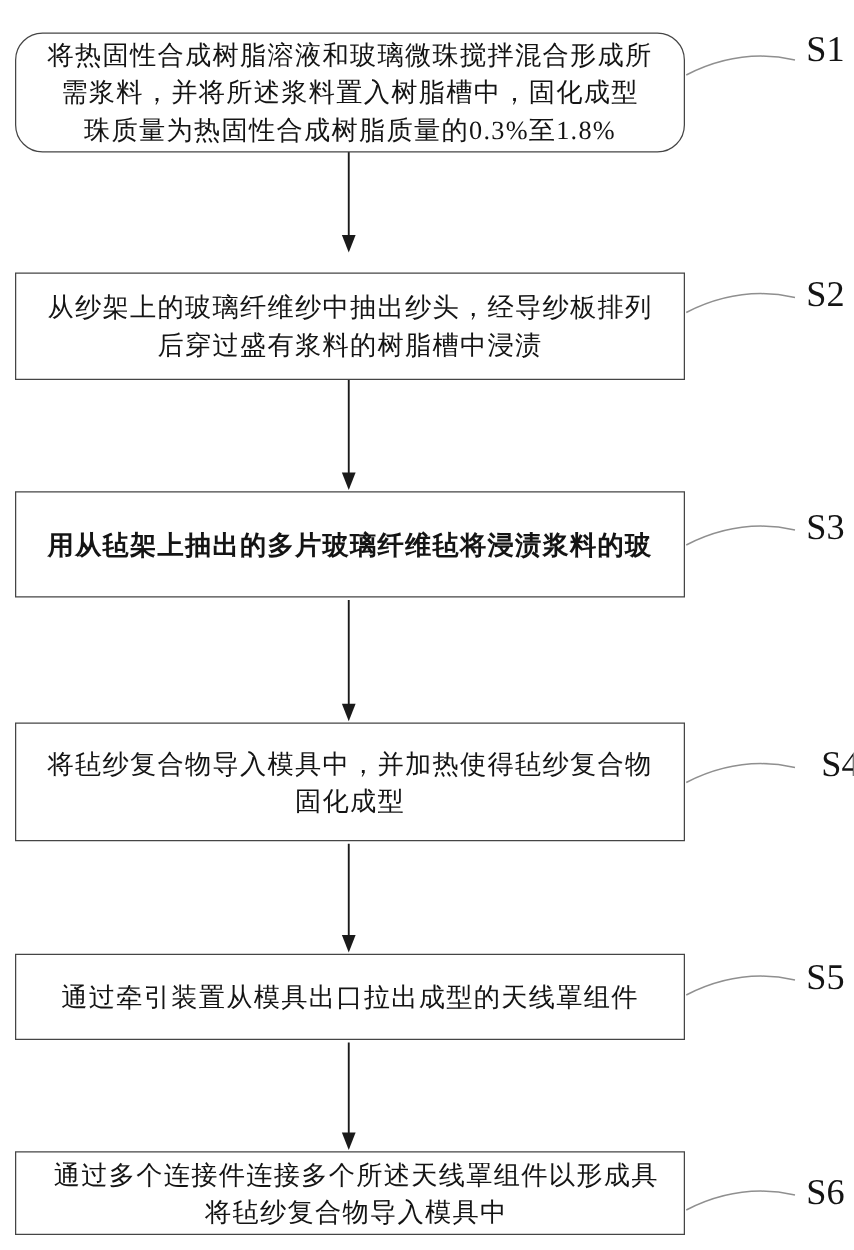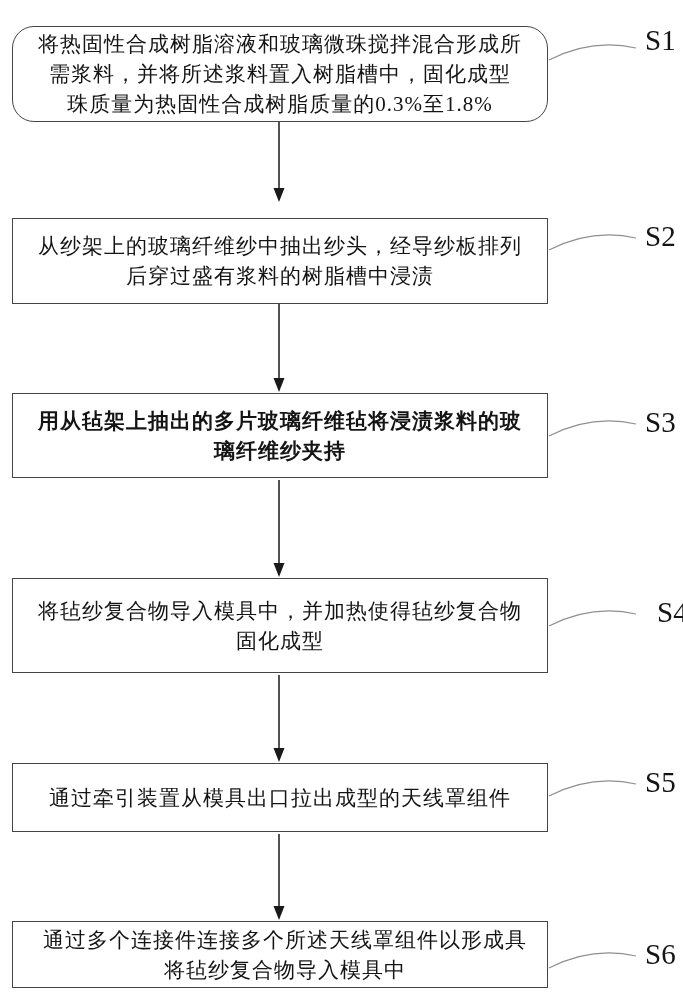--- a/index.html
+++ b/index.html
@@ -123,21 +123,20 @@
     <div class="step-line">珠质量为热固性合成树脂质量的0.3%至1.8%</div>
   </div>
 
   <div class="step-box box2">
     <div class="step-line">从纱架上的玻璃纤维纱中抽出纱头，经导纱板排列</div>
     <div class="step-line">后穿过盛有浆料的树脂槽中浸渍</div>
   </div>
 
   <div class="step-box box3">
     <div class="step-line">用从毡架上抽出的多片玻璃纤维毡将浸渍浆料的玻</div>
-    <div class="step-line">璃纤维纱夹持</div>
   </div>
 
   <div class="step-box box4">
     <div class="step-line">将毡纱复合物导入模具中，并加热使得毡纱复合物</div>
     <div class="step-line">固化成型</div>
   </div>
 
   <div class="step-box box5">
     <div class="step-line">通过牵引装置从模具出口拉出成型的天线罩组件</div>
   </div>

